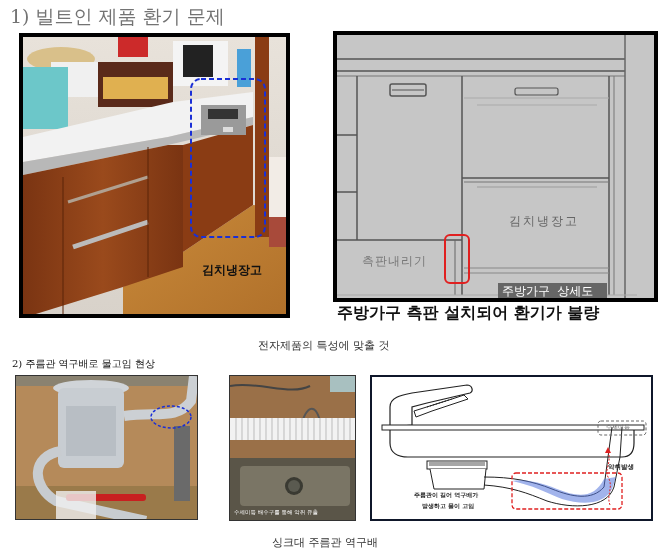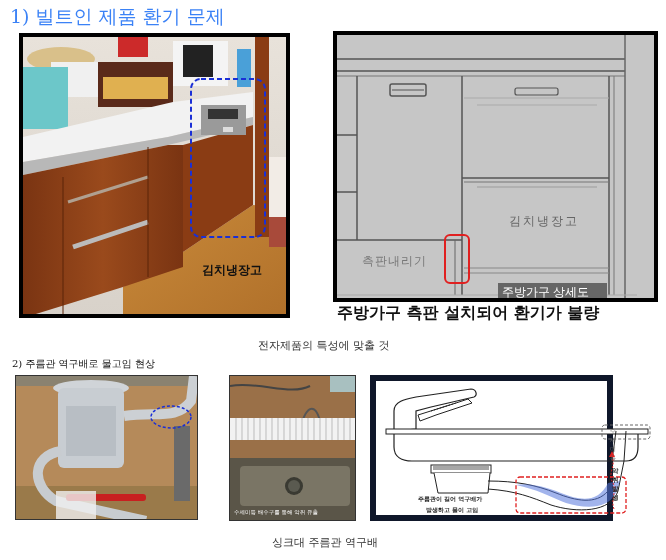--- a/index.html
+++ b/index.html
@@ -1,18 +1,18 @@
 <!DOCTYPE html>
 <html><head>
 <meta charset="utf-8">
 <style>
   html, body { margin:0; padding:0; background:#ffffff; }
   body { width:666px; height:560px; position:relative; overflow:hidden; font-family:"DejaVu Serif", serif; color:#111; }
   .abs { position:absolute; }
-  .h1 { left:10px; top:4px; font-size:19px; font-family:"DejaVu Serif", serif; font-weight:normal; letter-spacing:0px; color:#3b82f6; }
+  .h1 { left:10px; top:4px; font-size:19px; font-family:"DejaVu Serif", serif; font-weight:normal; letter-spacing:0px; color:#737373; }
   .photo { border:4px solid #000000; box-sizing:border-box; overflow:hidden; }
   .caption-bold { font-family:"DejaVu Sans", sans-serif; font-weight:bold; font-size:16px; color:#111; }
   .caption-gray { font-family:"DejaVu Sans", sans-serif; font-size:11px; color:#333; }
   .small-title { font-family:"DejaVu Serif", serif; font-size:10px; color:#111; }
 </style>
 </head>
 <body>
 
 <div class="abs h1">1) 빌트인 제품 환기 문제</div>
 
@@ -100,21 +100,21 @@
     <line x1="127" y1="238" x2="272" y2="238" stroke="#888" stroke-width="1"></line>
 
     <line x1="0" y1="205" x2="125" y2="205" stroke="#555" stroke-width="1.5"></line>
     <line x1="118" y1="205" x2="118" y2="260" stroke="#666" stroke-width="1"></line>
     <line x1="0" y1="260" x2="300" y2="260" stroke="#aaa" stroke-width="1"></line>
 
     <rect x="108" y="200" width="24" height="48" rx="5" ry="5" fill="none" stroke="#e02020" stroke-width="2"></rect>
   </svg>
   <div class="abs" style="left:172px; top:178px; font-family:'DejaVu Sans',sans-serif; font-size:12px; color:#666; letter-spacing:2px;">김치냉장고</div>
   <div class="abs" style="left:25px; top:218px; font-family:'DejaVu Sans',sans-serif; font-size:12px; color:#777; letter-spacing:1px;">측판내리기</div>
-  <div class="abs" style="left:161px; top:248px; width:105px; height:19px; background:#666; color:#fff; font-family:Liberation Serif, serif; font-size:12px; line-height:19px; padding-left:4px;">주방가구 상세도</div>
+  <div class="abs" style="left:161px; top:248px; width:105px; height:19px; background:#666; color:#fff; font-family:Liberation Mono, monospace; font-size:12px; line-height:19px; padding-left:4px;">주방가구 상세도</div>
 </div>
 
 <div class="abs caption-bold" style="left:337px; top:303px;">주방가구 측판 설치되어 환기가 불량</div>
 
 <div class="abs caption-gray" style="left:258px; top:338px;">전자제품의 특성에 맞출 것</div>
 
 <div class="abs small-title" style="left:12px; top:357px;">2) 주름관 역구배로 물고임 현상</div>
 
 <div class="abs" style="left:15px; top:375px; width:183px; height:145px; overflow:hidden; border:1px solid #333; box-sizing:border-box;">
   <svg width="183" height="145" viewBox="0 0 183 145">
@@ -168,21 +168,21 @@
     </g>
     <rect x="100" y="0" width="27" height="16" fill="#a8c0c0"></rect>
     <rect x="0" y="82" width="127" height="64" fill="#5a5548"></rect>
     <rect x="10" y="90" width="110" height="40" rx="4" fill="#7a7565"></rect>
     <circle cx="64" cy="110" r="9" fill="#3a3a32"></circle>
     <circle cx="64" cy="110" r="6" fill="#5a5a50"></circle>
   </svg>
   <div class="abs" style="left:4px; top:133px; font-family:'DejaVu Sans',sans-serif; font-size:5.5px; color:#fff; white-space:nowrap;">수세미등 배수구를 통해 악취 유출</div>
 </div>
 
-<div class="abs" style="left:370px; top:375px; width:243px; height:146px; border:6px solid #0f172a; box-sizing:border-box; background:#fff;">
+<div class="abs" style="left:370px; top:375px; width:283px; height:146px; border:2px solid #0f172a; box-sizing:border-box; background:#fff;">
   <svg width="281" height="144" viewBox="0 0 281 144">
 
     <path d="M18,50 L18,30 C18,20 30,18 40,16 L95,8 C100,8 102,14 98,16 L55,26 L40,30 L40,48 Z" fill="#fff" stroke="#222" stroke-width="1.2"></path>
     <path d="M42,34 L80,22 L92,18 L96,22 L60,34 L44,40 Z" fill="#fff" stroke="#222" stroke-width="1"></path>
     <line x1="55" y1="30" x2="80" y2="22" stroke="#222" stroke-width="1" stroke-dasharray="2,1"></line>
 
     <rect x="10" y="48" width="262" height="5" fill="#fff" stroke="#222" stroke-width="1"></rect>
 
     <path d="M18,53 L18,66 C18,76 26,80 36,80 L250,80 C258,80 262,76 262,66 L262,53" fill="none" stroke="#222" stroke-width="1.2"></path>
 

